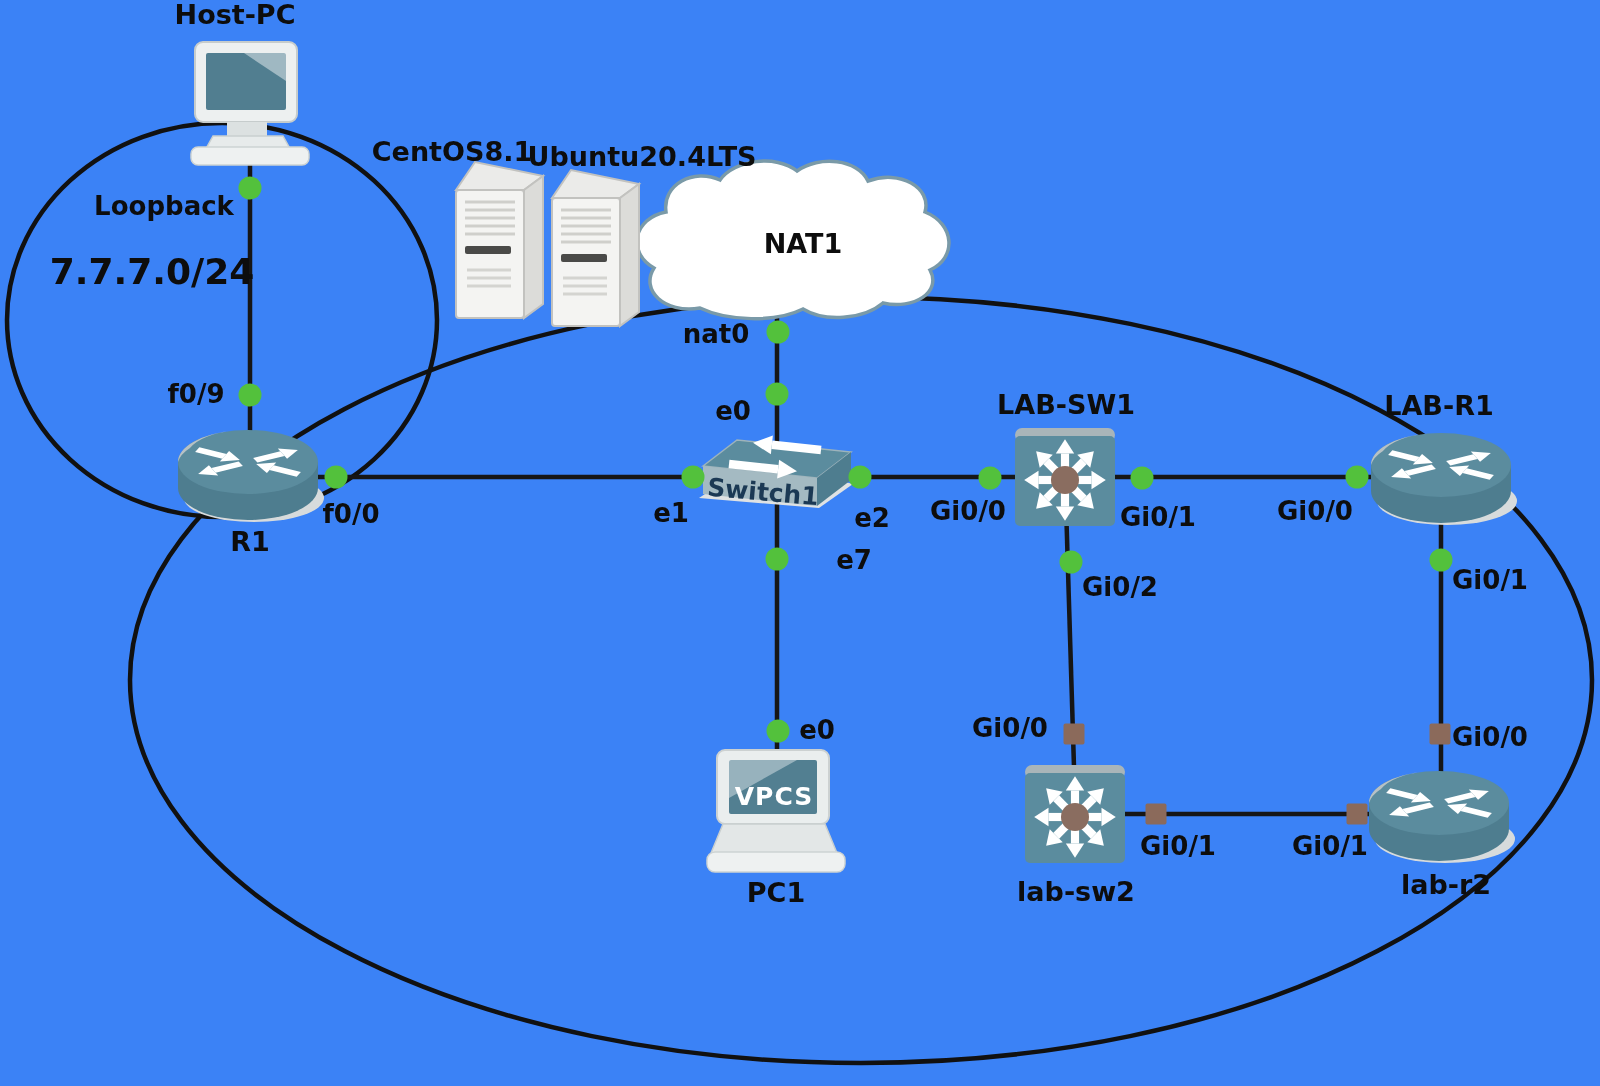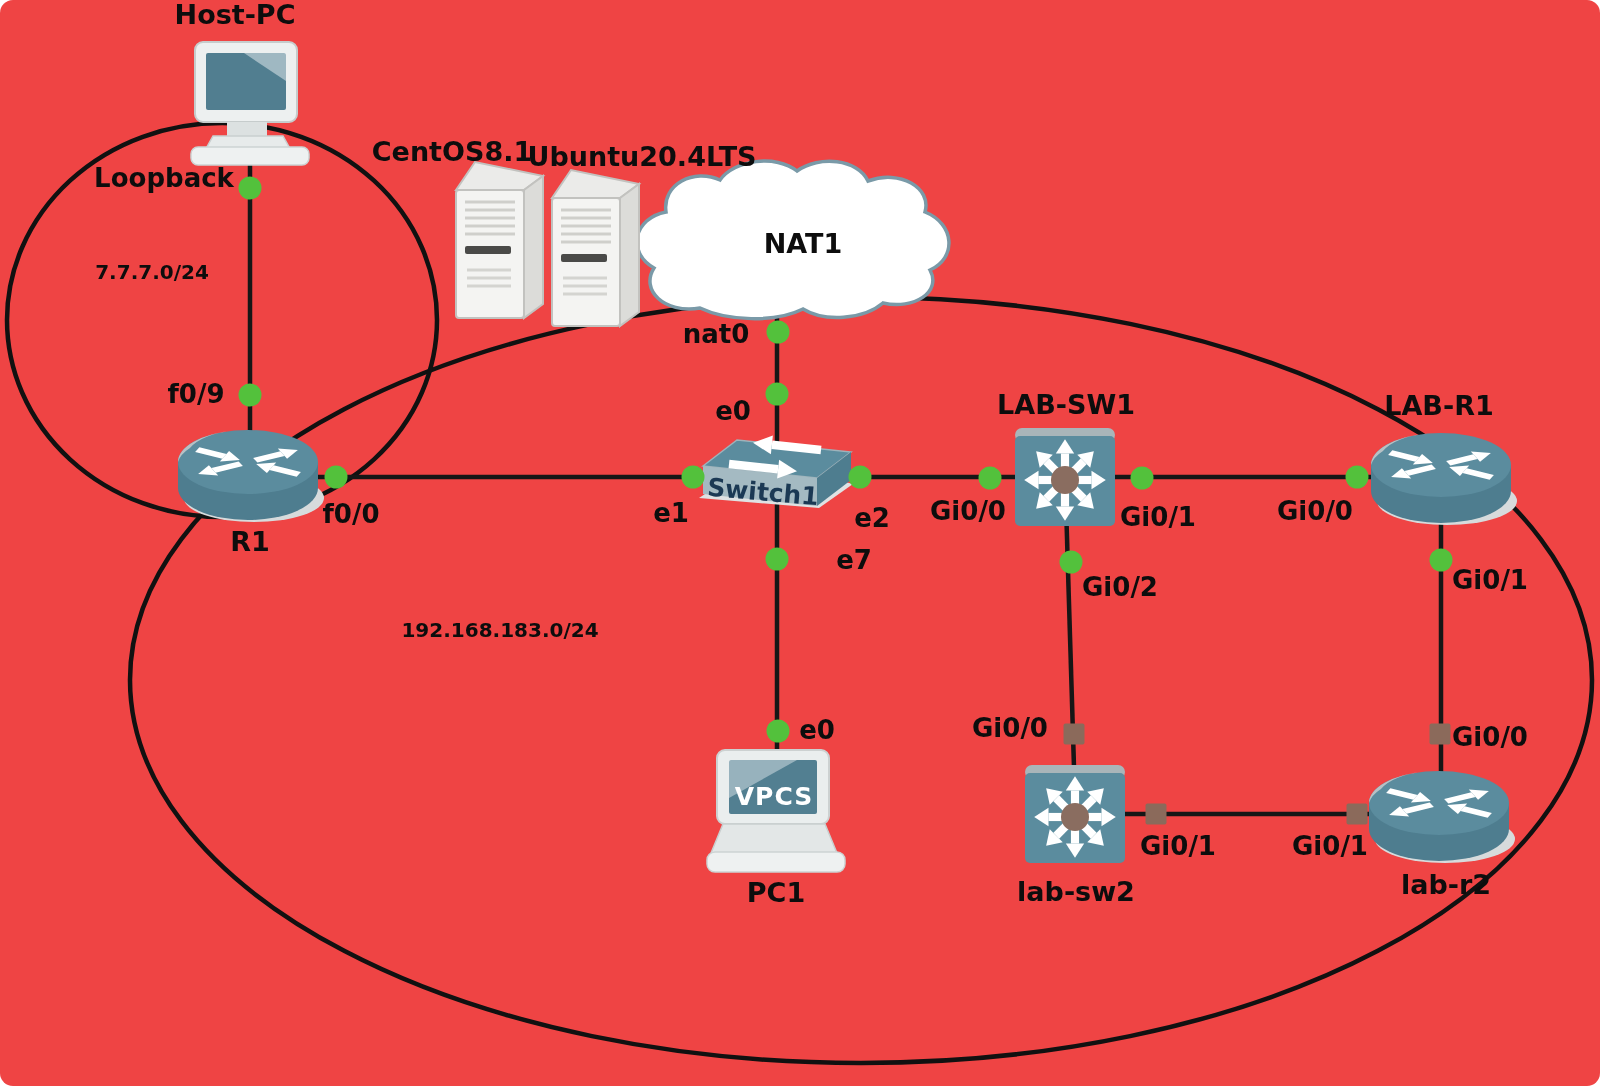--- a/index.html
+++ b/index.html
@@ -1,23 +1,23 @@
 <!DOCTYPE html>
 <html><head>
 <meta charset="utf-8">
 <style>
   html,body{margin:0;padding:0;background:#ffffff;}
-  .stage{position:relative;width:1600px;height:1086px;background:#ef4444;overflow:hidden;
-         font-family:"DejaVu Sans","Liberation Sans",sans-serif;border-radius:13px;}
+  .stage{position:relative;width:1600px;height:1086px;background:#3b82f6;overflow:hidden;
+         font-family:"DejaVu Sans","Liberation Sans",sans-serif;}
   svg{position:absolute;left:0;top:0;}
   .lbl{position:absolute;transform:translate(-50%,-50%);font-weight:bold;color:#0d0d0d;
        white-space:nowrap;line-height:1;}
   .iface{font-size:26px;}
   .dev{font-size:27px;}
-  .net{font-size:20px;}
+  .net{font-size:36px;}
   .onbox{font-size:25px;color:#1b3954;transform:translate(-50%,-50%) rotate(5deg);}
   .vpcs{font-size:25px;color:#ffffff;letter-spacing:1px;}
   .watermark{position:absolute;right:6px;top:1010px;font-size:30px;font-weight:bold;color:#fdfdfd;
              text-shadow:2px 2px 1px #8f8f8f,-1px -1px 1px #c4c4c4;}
 </style>
 </head>
 <body>
 
 <div class="stage">
 
@@ -190,23 +190,22 @@
 <div class="lbl dev" style="left:795px;top:243px;margin-left:8px;">NAT1</div>
 <div class="lbl onbox" style="left:763px;top:492px;">Switch1</div>
 <div class="lbl vpcs" style="left:774px;top:796px;">VPCS</div>
 <div class="lbl dev" style="left:776px;top:892px;">PC1</div>
 <div class="lbl dev" style="left:1066px;top:404px;">LAB-SW1</div>
 <div class="lbl dev" style="left:1439px;top:405px;">LAB-R1</div>
 <div class="lbl dev" style="left:1076px;top:891px;">lab-sw2</div>
 <div class="lbl dev" style="left:1446px;top:884px;">lab-r2</div>
 
 <div class="lbl net" style="left:152px;top:272px;">7.7.7.0/24</div>
-<div class="lbl net" style="left:500px;top:630px;">192.168.183.0/24</div>
-
-<div class="lbl iface" style="left:164px;top:178px;">Loopback</div>
+
+<div class="lbl iface" style="left:164px;top:206px;">Loopback</div>
 <div class="lbl iface" style="left:196px;top:394px;">f0/9</div>
 <div class="lbl iface" style="left:351px;top:514px;">f0/0</div>
 <div class="lbl iface" style="left:716px;top:334px;">nat0</div>
 <div class="lbl iface" style="left:733px;top:411px;">e0</div>
 <div class="lbl iface" style="left:671px;top:513px;">e1</div>
 <div class="lbl iface" style="left:872px;top:518px;">e2</div>
 <div class="lbl iface" style="left:818px;top:560px;margin-left:36px;">e7</div>
 <div class="lbl iface" style="left:817px;top:730px;">e0</div>
 <div class="lbl iface" style="left:968px;top:511px;">Gi0/0</div>
 <div class="lbl iface" style="left:1158px;top:517px;">Gi0/1</div>

